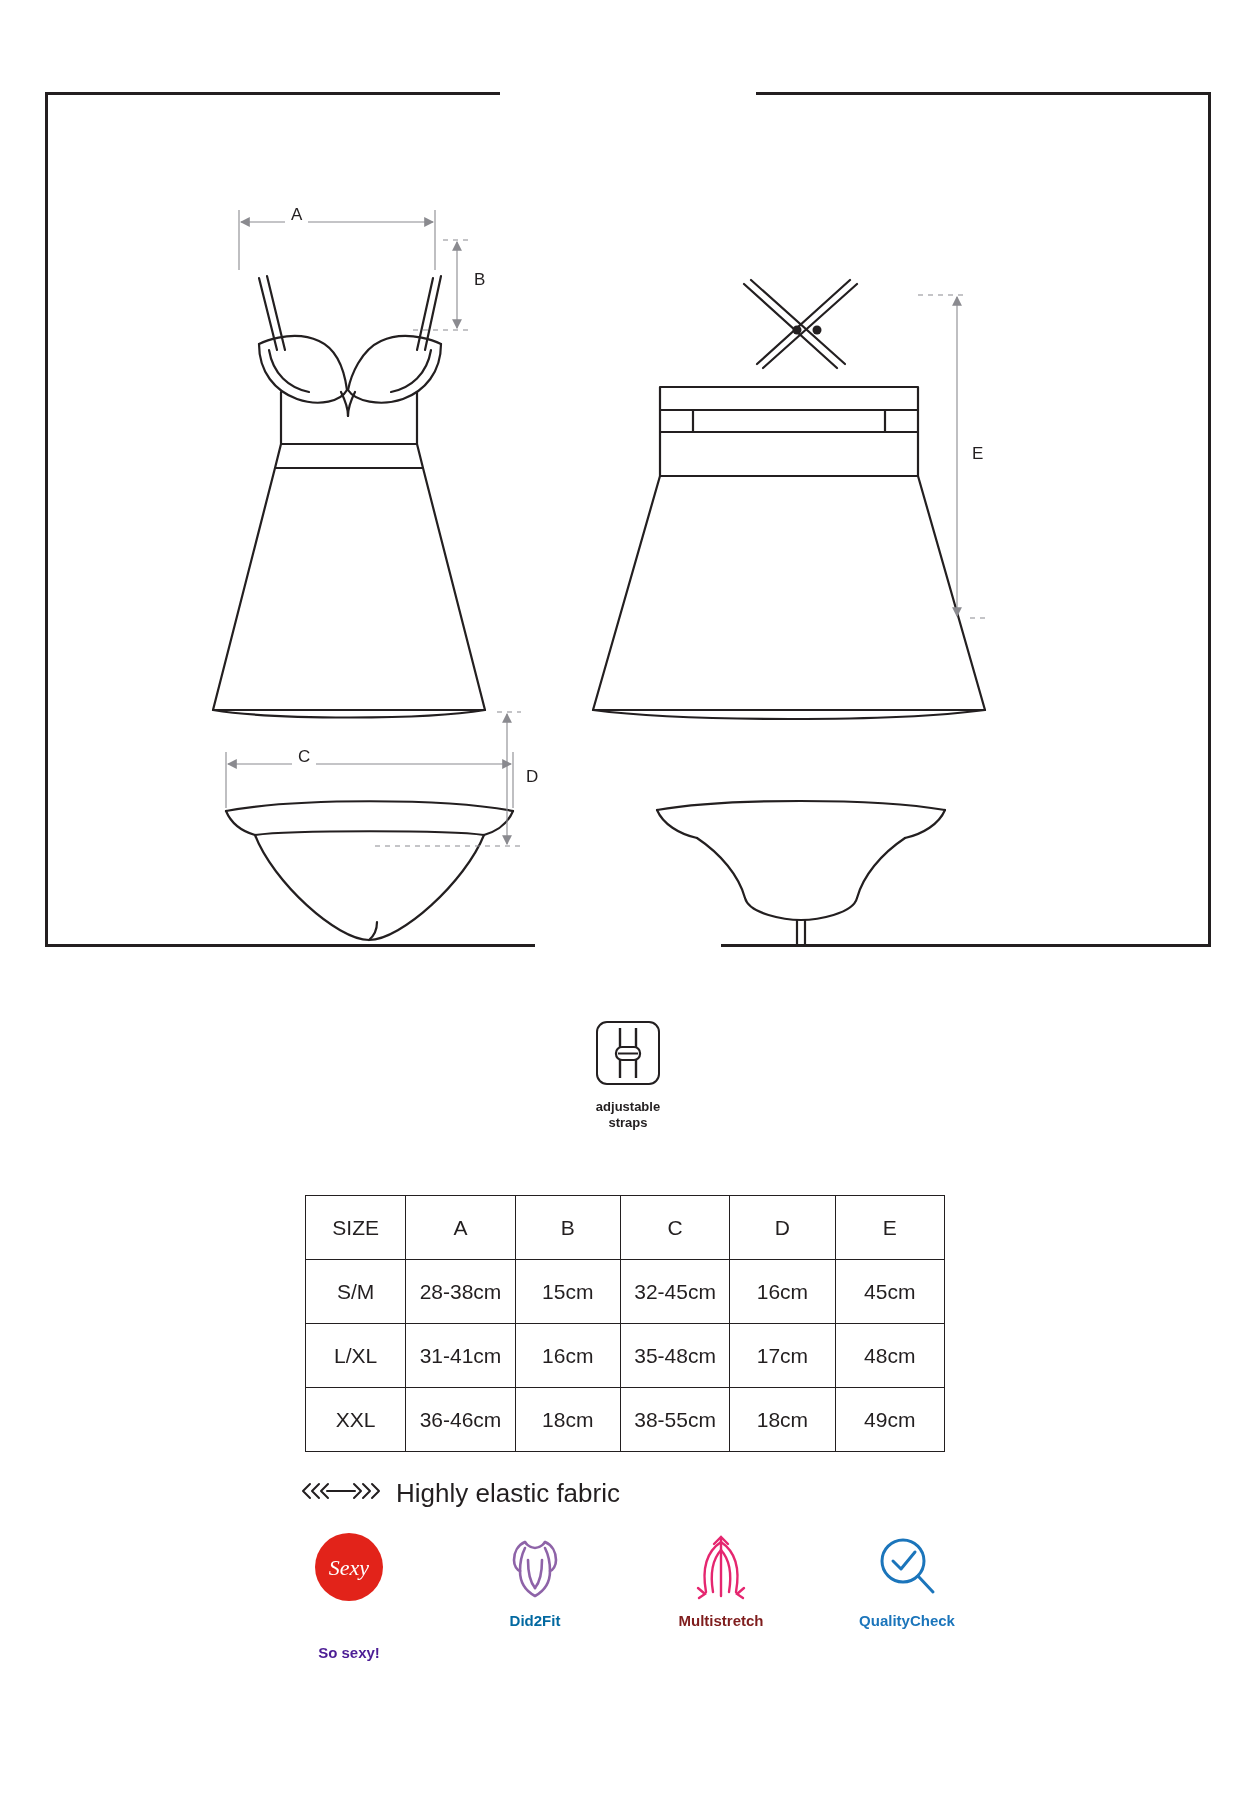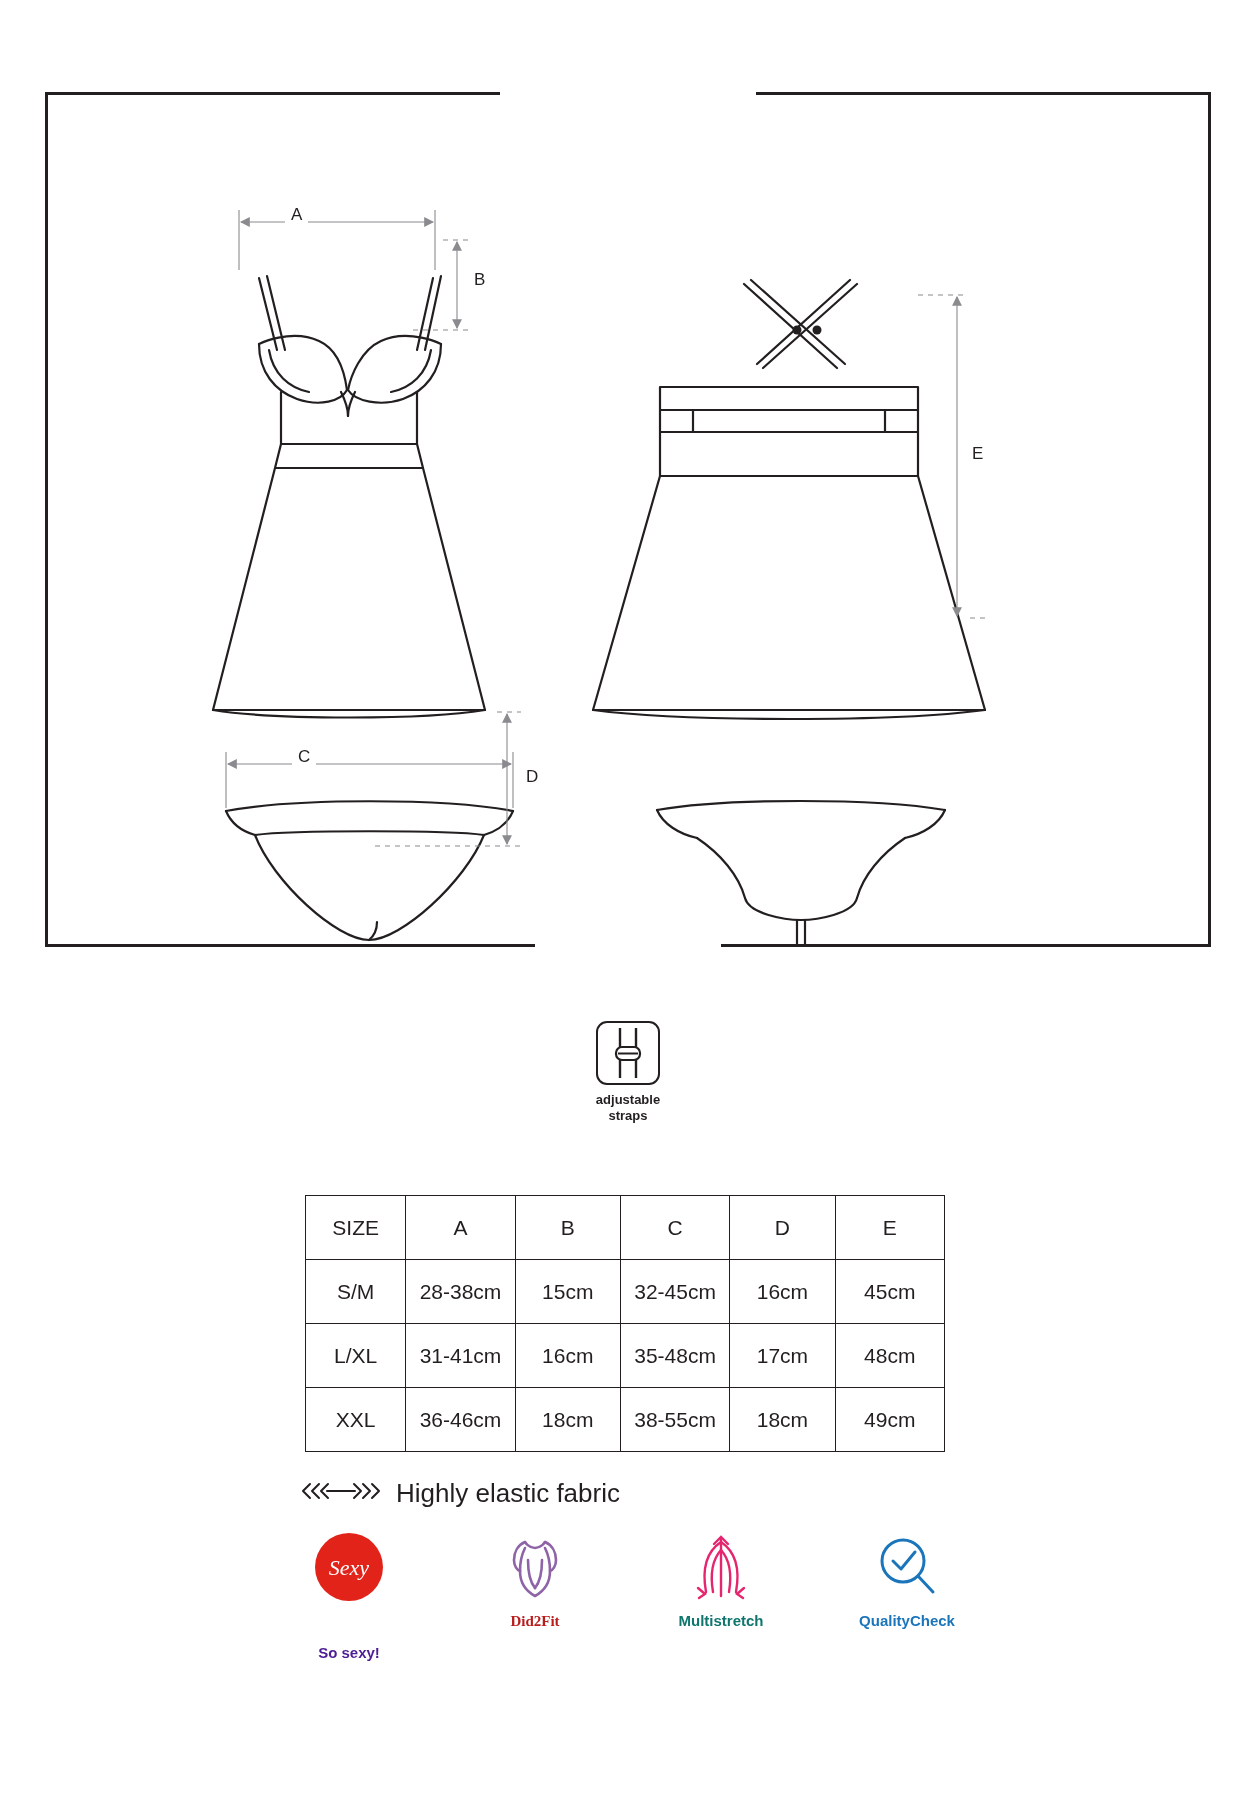--- a/index.html
+++ b/index.html
@@ -86,21 +86,21 @@
     left: 0;
     top: 1020px;
     width: 1256px;
     text-align: center;
   }
   .straps-badge .icon-wrap { display: block; line-height: 0; }
   .straps-badge .caption {
     font-size: 13px;
     font-weight: bold;
     line-height: 16px;
-    margin-top: 6px;
+    margin-top: 13px;
     color: #231f20;
   }
 
   
   .size-table-wrap {
     position: absolute;
     left: 305px;
     top: 1195px;
     width: 626px;
   }
@@ -162,22 +162,22 @@
     align-items: center;
     justify-content: center;
   }
   .feature .f-label {
     margin-top: 8px;
     font-size: 15px;
     font-weight: bold;
     line-height: 18px;
   }
   .f-sexy .f-label { color: #4c1d95; margin-top: 40px; }
-  .f-did2fit .f-label { color: #b91c1c; font-family: Liberation Serif, serif; }
-  .f-multistretch .f-label { color: #0f766e; }
+  .f-did2fit .f-label { color: #0369a1; }
+  .f-multistretch .f-label { color: #7f1d1d; }
   .f-quality .f-label { color: #1b75bb; }
 </style>
 </head>
 <body>
 
 <div class="page">
 
 
   <div class="frame">
     <div class="edge edge-left"></div>

